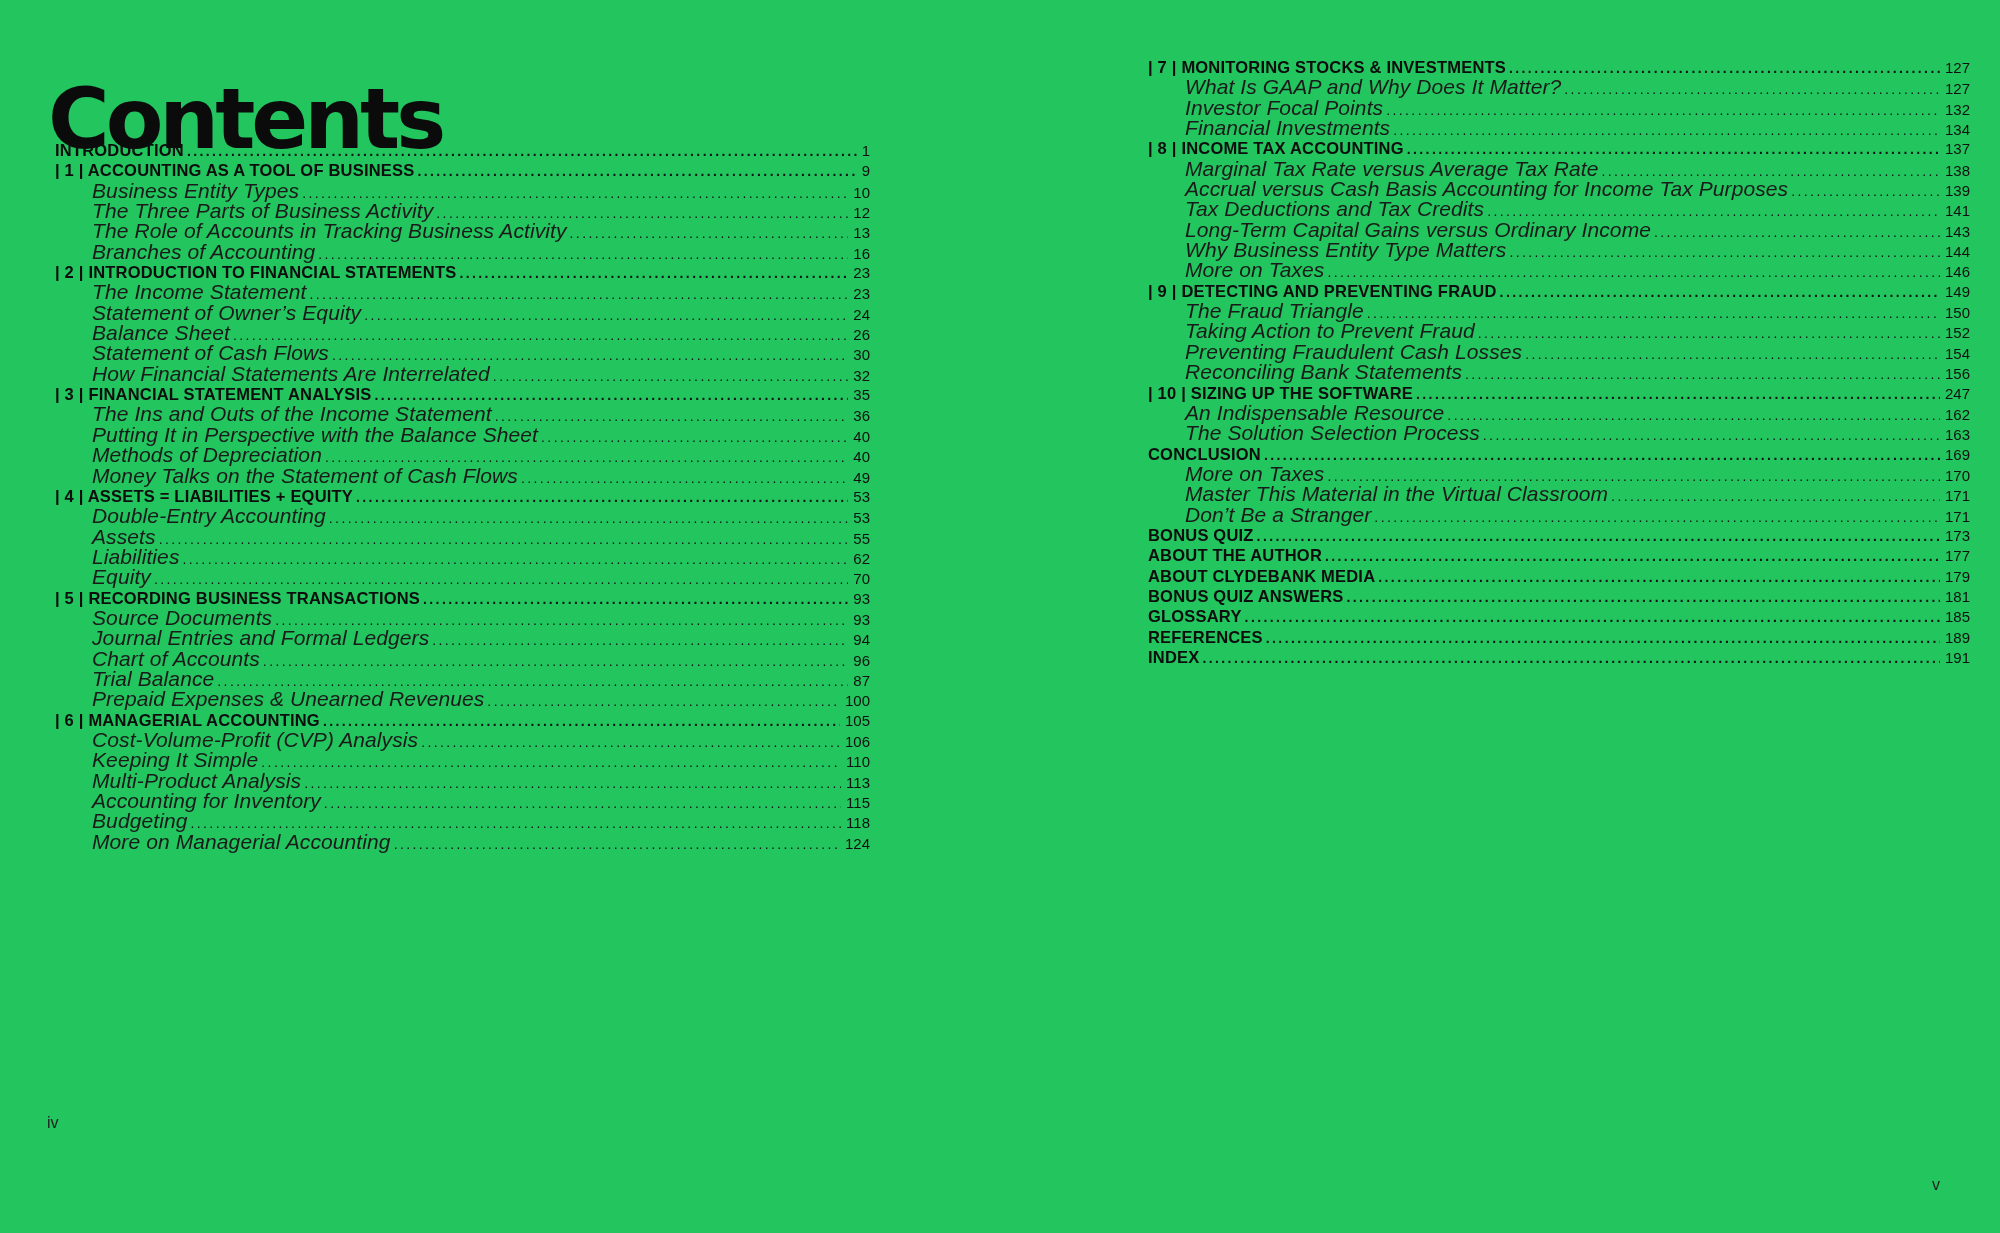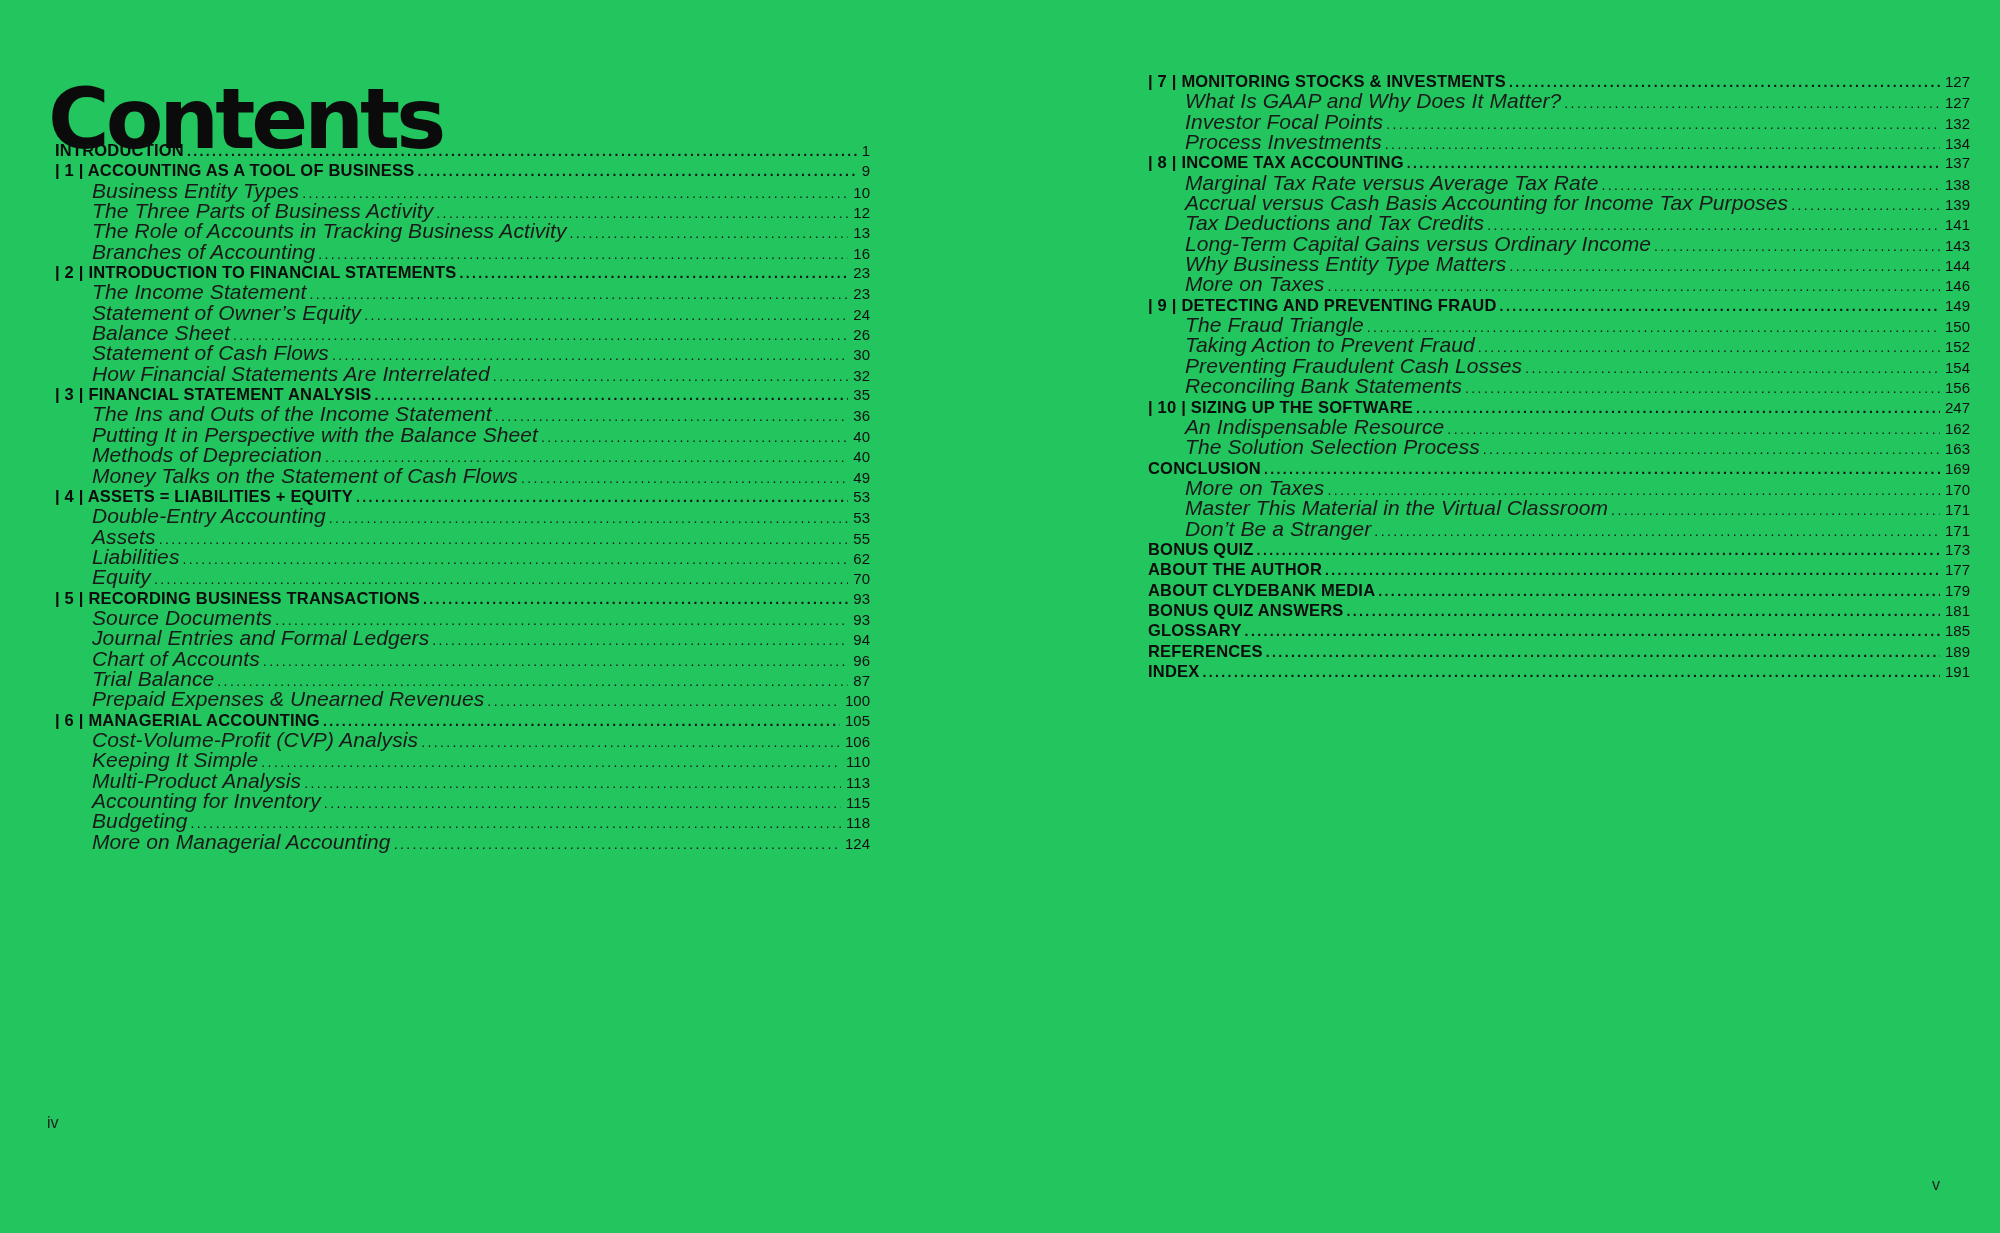--- a/index.html
+++ b/index.html
@@ -17,21 +17,21 @@
     left: 48px;
     top: 14px;
     font-family: "DejaVu Sans", sans-serif;
     font-size: 84px;
     font-weight: 800;
     letter-spacing: -4px;
     color: #0b0b0b;
   }
   .toc-col { position: absolute; }
   #left-col  { left: 55px;   top: 140px; width: 815px; }
-  #right-col { left: 1148px; top: 71px;  width: 822px; }
+  #right-col { left: 1148px; top: 57px;  width: 822px; }
 
   .toc-row {
     display: flex;
     align-items: baseline;
     height: 20.35px;
     line-height: 20.35px;
     white-space: nowrap;
   }
   .toc-row.chapter, .toc-row.front { font-weight: 700; }
   .toc-row.chapter .label,
@@ -268,21 +268,21 @@
         <span class="label">What Is GAAP and Why Does It Matter?</span>
         <span class="dots"></span>
         <span class="pagenum">127</span>
       </div>
       <div class="toc-row sub">
         <span class="label">Investor Focal Points</span>
         <span class="dots"></span>
         <span class="pagenum">132</span>
       </div>
       <div class="toc-row sub">
-        <span class="label">Process Investments</span>
+        <span class="label">Financial Investments</span>
         <span class="dots"></span>
         <span class="pagenum">134</span>
       </div>
       <div class="toc-row chapter">
         <span class="label"><span class="prefix">| 8 | </span>INCOME TAX ACCOUNTING</span>
         <span class="dots"></span>
         <span class="pagenum">137</span>
       </div>
       <div class="toc-row sub">
         <span class="label">Marginal Tax Rate versus Average Tax Rate</span>

